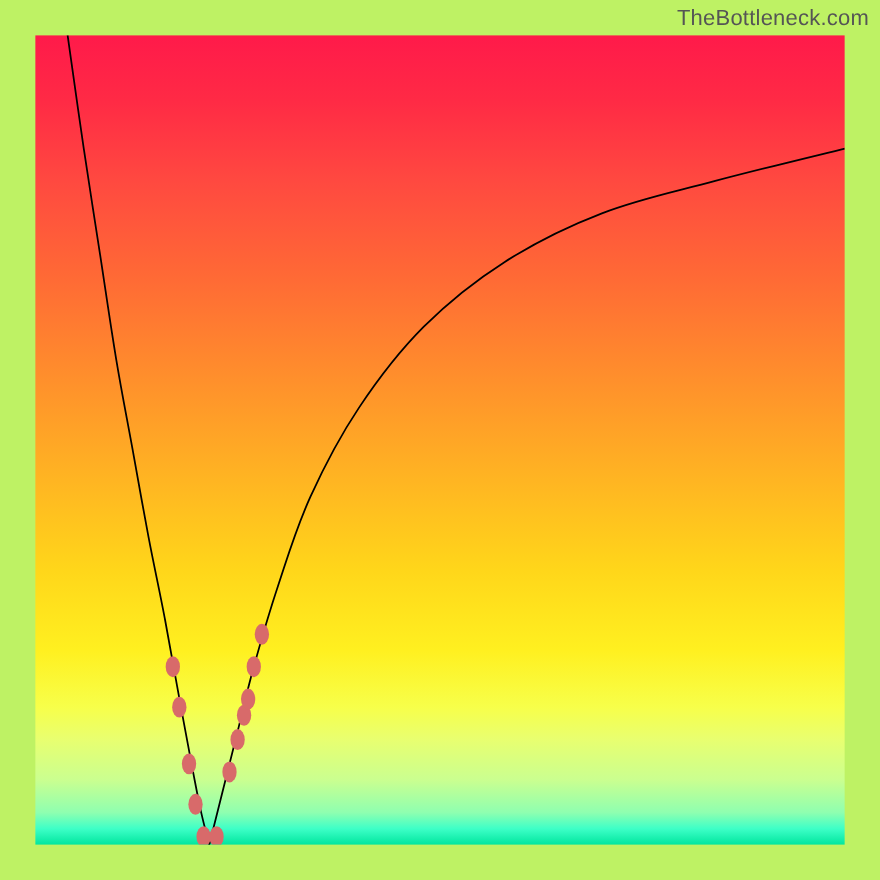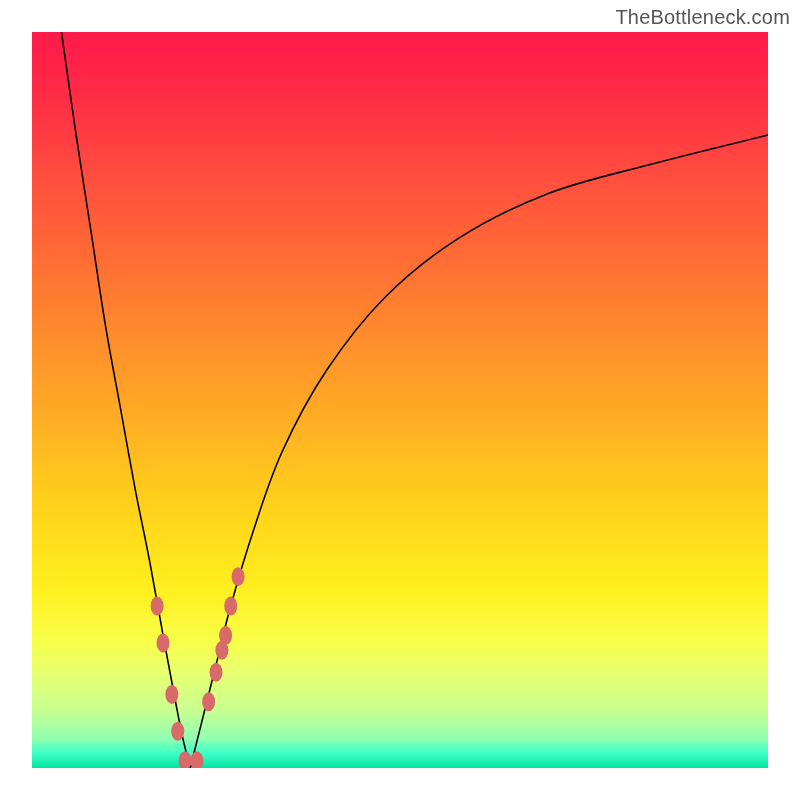--- a/index.html
+++ b/index.html
@@ -10,21 +10,21 @@
     overflow: hidden;
     background: #000;
     font-family: Arial, Helvetica, sans-serif;
   }
   .frame {
     position: absolute;
     left: 0;
     top: 0;
     width: 800px;
     height: 800px;
-    background: #ffffff;
+    background: #bef264;
   }
   .plot-area {
     position: absolute;
     left: 32px;
     top: 32px;
     width: 736px;
     height: 736px;
     overflow: hidden;
   }
   .gradient-bg {

